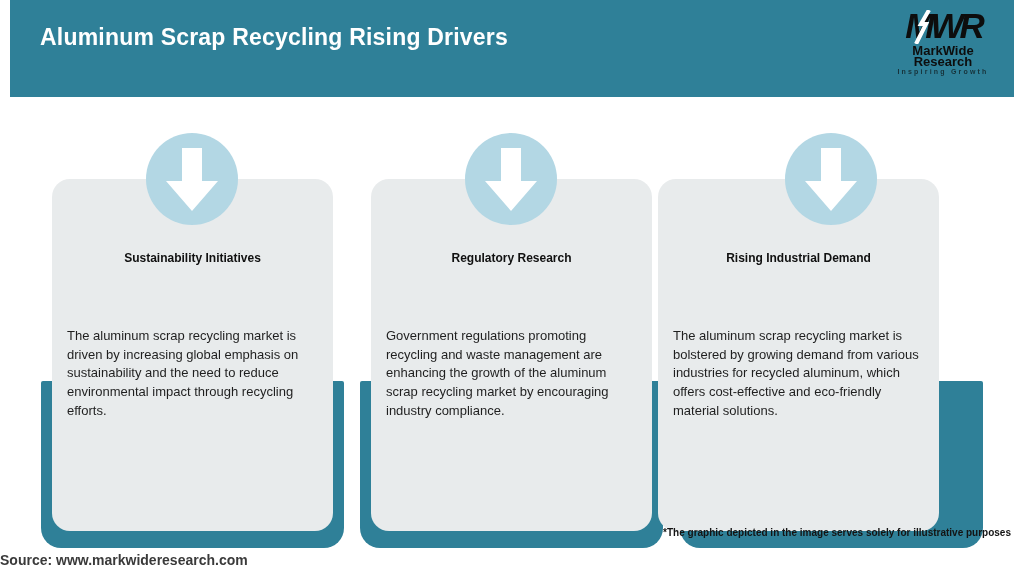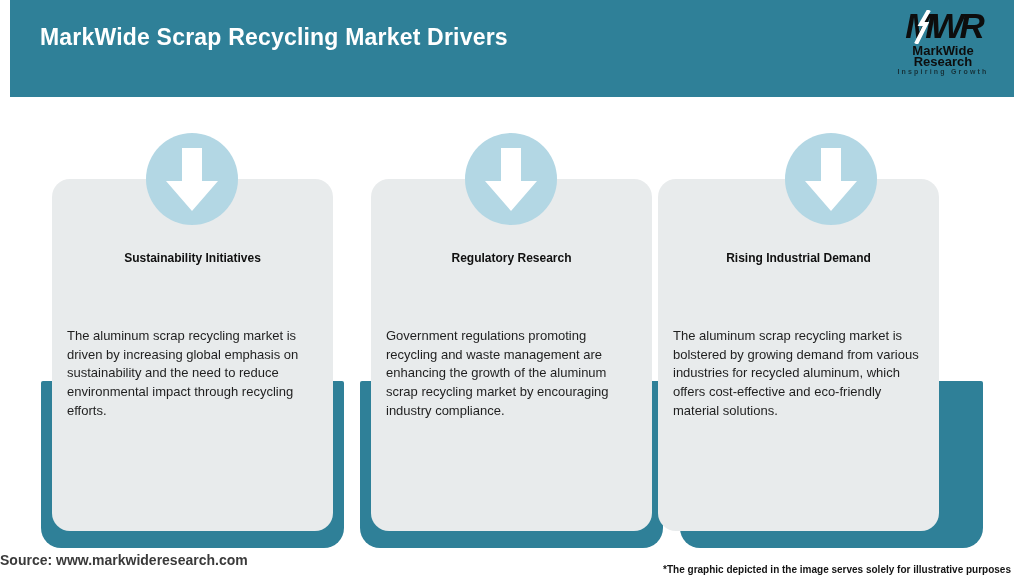--- a/index.html
+++ b/index.html
@@ -31,30 +31,30 @@
   .ci1{left:146px;} .ci2{left:465px;} .ci3{left:785px;}
 
   .card-title{position:absolute;top:72px;left:0;right:0;margin:0;text-align:center;
         font-size:12px;font-weight:bold;color:#101010;}
   .card-body{position:absolute;top:148px;left:15px;right:16px;margin:0;text-align:left;
         font-size:13px;line-height:1.44;color:#1f1f1f;}
 
   
   .source{position:absolute;left:0;right:0;top:552px;margin:0;
         font-size:14px;font-weight:bold;color:#3a3a3a;}
-  .disclaimer{position:absolute;right:13px;top:564px;margin:0;
+  .disclaimer{position:absolute;right:13px;top:527px;margin:0;
         font-size:10px;font-weight:bold;color:#141414;}
 </style>
 </head>
 <body>
 
 <div id="page">
 
   <div class="header">
-    <h1 class="header-title">MarkWide Scrap Recycling Market Drivers</h1>
+    <h1 class="header-title">Aluminum Scrap Recycling Rising Drivers</h1>
     <div class="logo">
       <span class="logo-mark">MWR</span>
       <span class="logo-bolt">
         <svg width="18" height="34" viewBox="0 0 18 34">
           <path d="M15 0 L7 14 L12 14 L2 34" stroke="#ffffff" stroke-width="4" fill="none"></path>
         </svg>
       </span>
       <div class="logo-name">MarkWide Research</div>
       <div class="logo-tagline">Inspiring Growth</div>
     </div>

